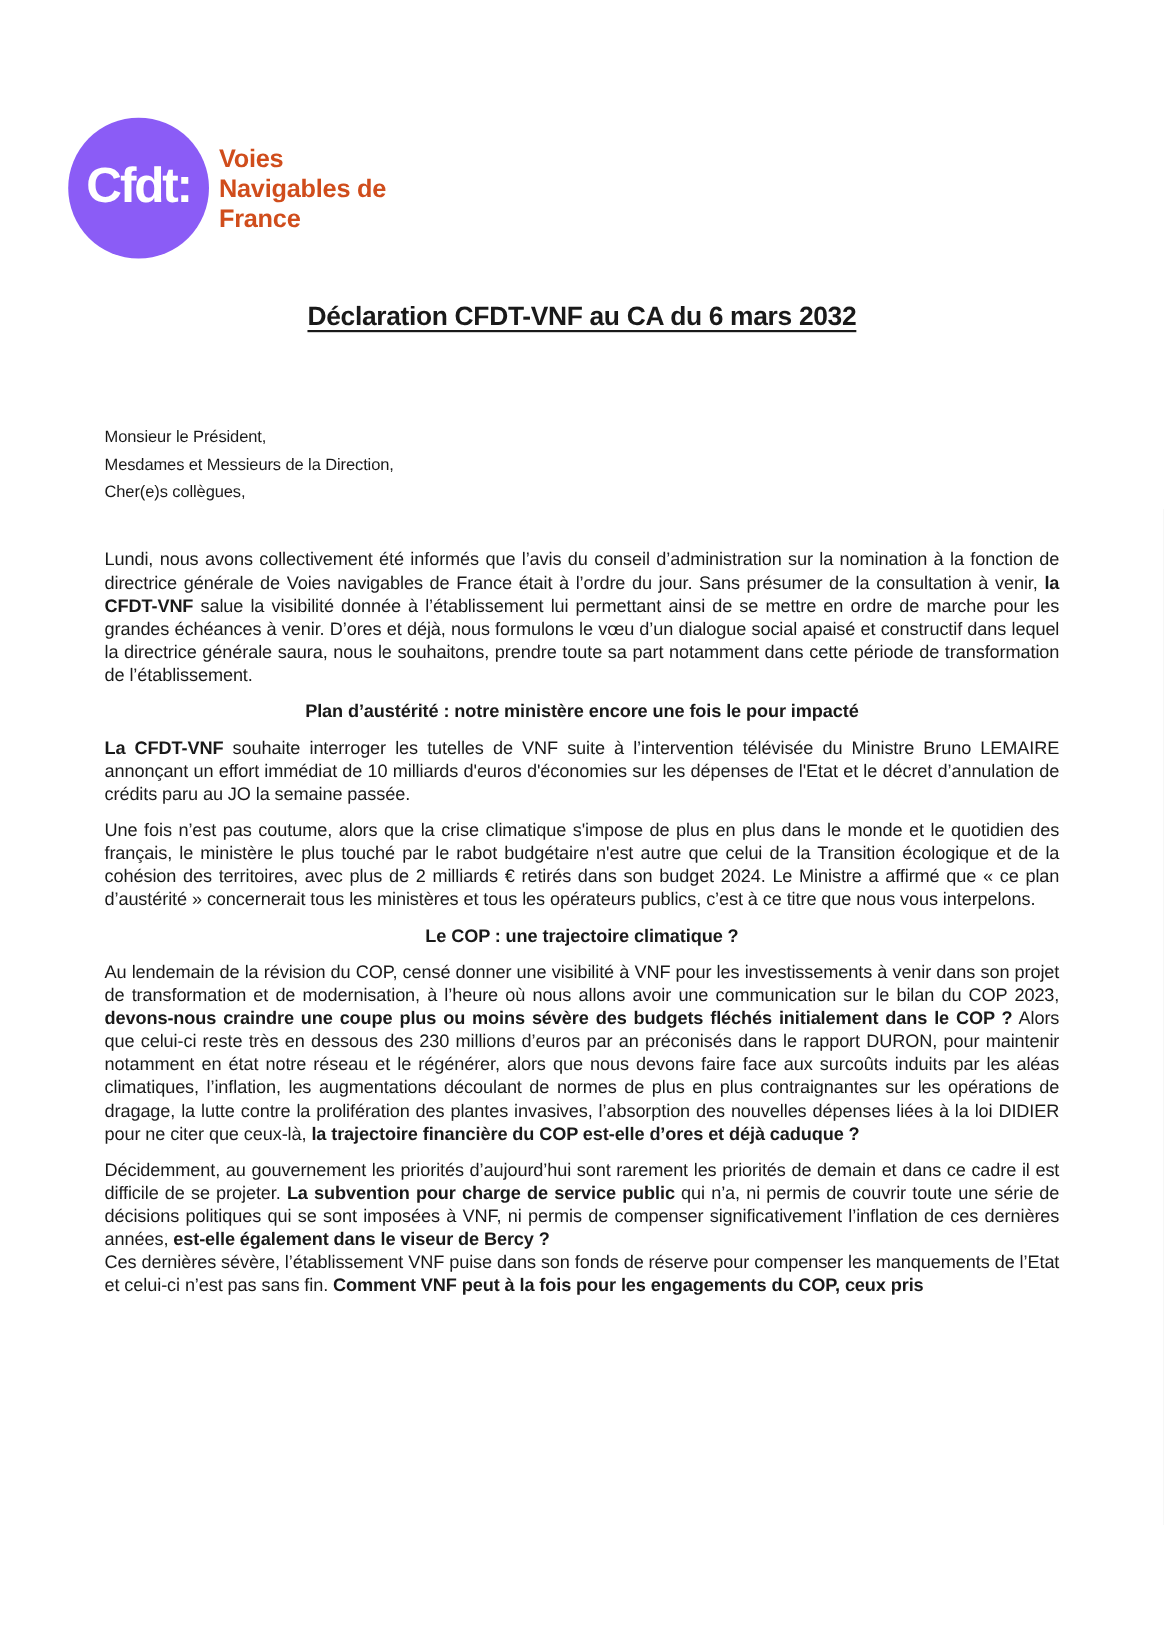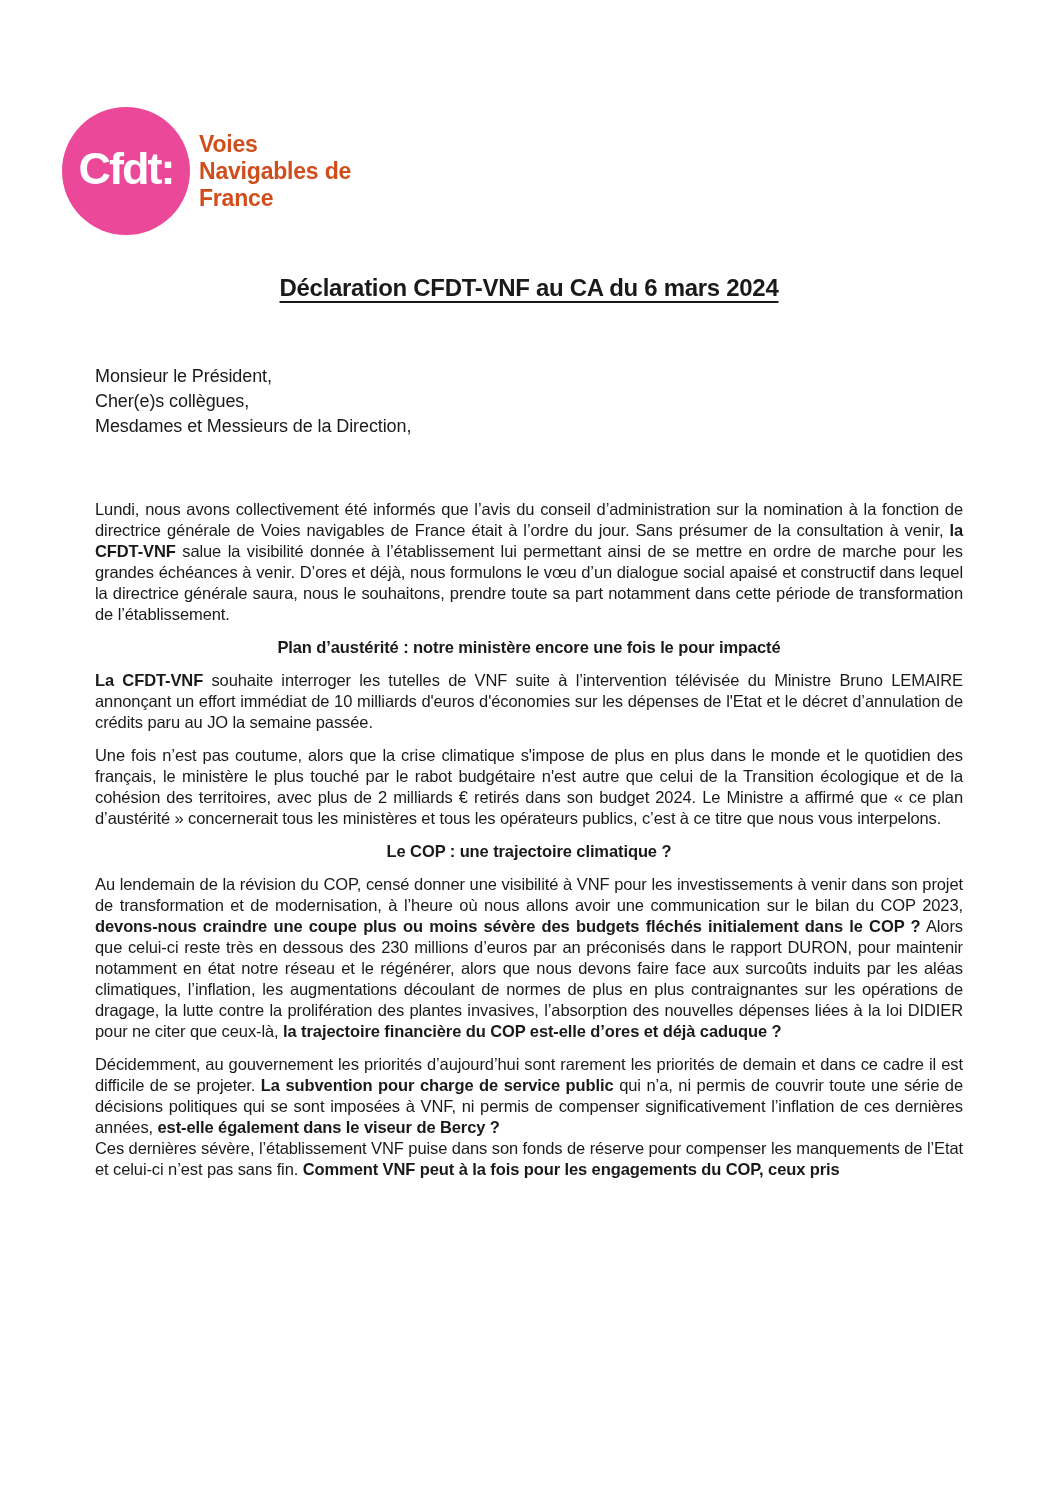--- a/index.html
+++ b/index.html
@@ -56,24 +56,24 @@
     margin: 0;
   }
   .doc-title span {
     text-decoration: underline;
     text-decoration-thickness: 2px;
     text-underline-offset: 5px;
   }
   
   .salutation {
     position: absolute;
-    top: 364px;
+    top: 385px;
     left: 95px;
     width: 868px;
-    font-size: 18px;
+    font-size: 15px;
     line-height: 25px;
     letter-spacing: -0.1px;
   }
   .salutation p { margin: 0; }
   
   .doc-body {
     position: absolute;
     top: 499px;
     left: 95px;
     width: 868px;
@@ -91,38 +91,38 @@
   }
   .doc-body p.tight { margin-bottom: 0; }
   b { font-weight: bold; }
 </style>
 </head>
 <body>
 
 <div class="page">
 
   <header class="logo-row">
-    <div class="logo-circle" style="background: #ec4899;">
+    <div class="logo-circle" style="background: #8b5cf6;">
       <span>Cfdt:</span>
     </div>
     <div class="logo-org" style="color: rgb(208, 77, 28);">
       <div>Voies</div>
       <div>Navigables de</div>
       <div>France</div>
     </div>
   </header>
 
   <h1 class="doc-title">
-    <span>Déclaration CFDT-VNF au CA du 6 mars 2024</span>
+    <span>Déclaration CFDT-VNF au CA du 6 mars 2032</span>
   </h1>
 
   <div class="salutation">
     <p>Monsieur le Président,</p>
+    <p>Mesdames et Messieurs de la Direction,</p>
     <p>Cher(e)s collègues,</p>
-    <p>Mesdames et Messieurs de la Direction,</p>
   </div>
 
   <div class="doc-body">
     <p><span>Lundi, nous avons collectivement été informés que l’avis du conseil d’administration sur la nomination à la fonction de directrice générale de Voies navigables de France était à l’ordre du jour. Sans présumer de la consultation à venir, </span><b>la CFDT-VNF</b><span> salue la visibilité donnée à l’établissement lui permettant ainsi de se mettre en ordre de marche pour les grandes échéances à venir. D’ores et déjà, nous formulons le vœu d’un dialogue social apaisé et constructif dans lequel la directrice générale saura, nous le souhaitons, prendre toute sa part notamment dans cette période de transformation de l’établissement.</span></p>
     <p class="heading"><b>Plan d’austérité : notre ministère encore une fois le pour impacté</b></p>
     <p><b>La CFDT-VNF</b><span> souhaite interroger les tutelles de VNF suite à l’intervention télévisée du Ministre Bruno LEMAIRE annonçant un effort immédiat de 10 milliards d'euros d'économies sur les dépenses de l'Etat et le décret d’annulation de crédits paru au JO la semaine passée.</span></p>
     <p><span>Une fois n’est pas coutume, alors que la crise climatique s'impose de plus en plus dans le monde et le quotidien des français, le ministère le plus touché par le rabot budgétaire n'est autre que celui de la Transition écologique et de la cohésion des territoires, avec plus de 2 milliards € retirés dans son budget 2024. Le Ministre a affirmé que « ce plan d’austérité » concernerait tous les ministères et tous les opérateurs publics, c’est à ce titre que nous vous interpelons.</span></p>
     <p class="heading"><b>Le COP : une trajectoire climatique ?</b></p>
     <p><span>Au lendemain de la révision du COP, censé donner une visibilité à VNF pour les investissements à venir dans son projet de transformation et de modernisation, à l’heure où nous allons avoir une communication sur le bilan du COP 2023, </span><b>devons-nous craindre une coupe plus ou moins sévère des budgets fléchés initialement dans le COP ?</b><span> Alors que celui-ci reste très en dessous des 230 millions d’euros par an préconisés dans le rapport DURON, pour maintenir notamment en état notre réseau et le régénérer, alors que nous devons faire face aux surcoûts induits par les aléas climatiques, l’inflation, les augmentations découlant de normes de plus en plus contraignantes sur les opérations de dragage, la lutte contre la prolifération des plantes invasives, l’absorption des nouvelles dépenses liées à la loi DIDIER pour ne citer que ceux-là, </span><b>la trajectoire financière du COP est-elle d’ores et déjà caduque ?</b></p>
     <p class="tight"><span>Décidemment, au gouvernement les priorités d’aujourd’hui sont rarement les priorités de demain et dans ce cadre il est difficile de se projeter. </span><b>La subvention pour charge de service public</b><span> qui n’a, ni permis de couvrir toute une série de décisions politiques qui se sont imposées à VNF, ni permis de compenser significativement l’inflation de ces dernières années, </span><b>est-elle également dans le viseur de Bercy ?</b></p>

